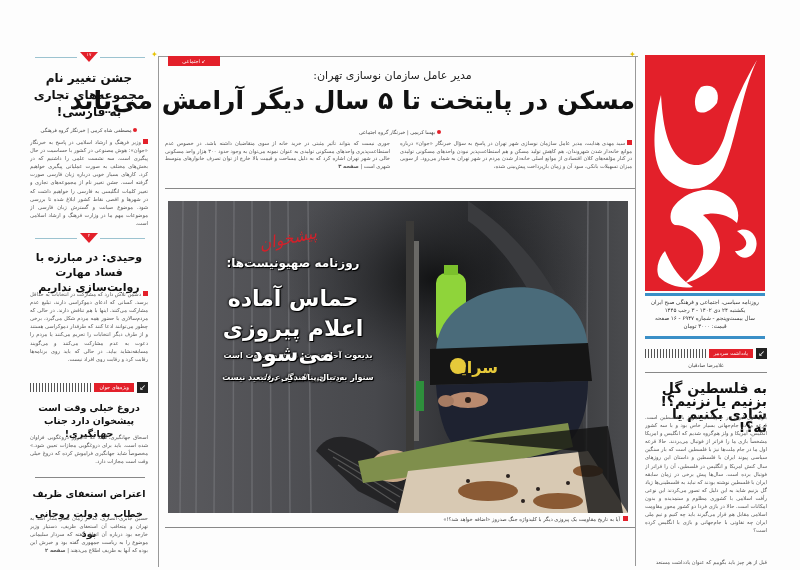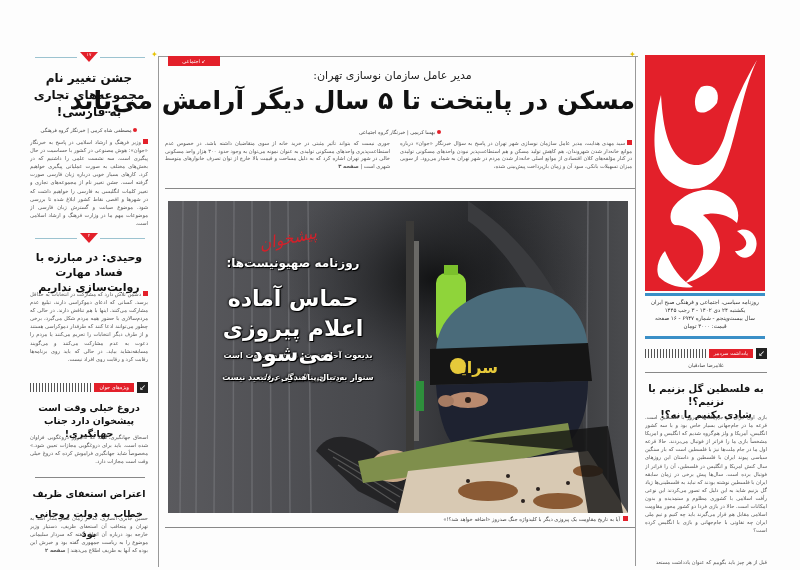--- a/index.html
+++ b/index.html
@@ -86,21 +86,21 @@
   <div class="mast-rule" style="top:336px;"></div>
 
   <div class="col-label-row" style="left:645px; top:348px; width:122px;">
     <span class="arrow-box">↙</span>
     <span class="tag">یادداشت سردبیر</span>
     <span class="hatch"></span>
   </div>
   <div class="author-small" style="left:645px; top:362px; width:122px;">غلامرضا صادقیان</div>
   <div class="thin-rule" style="left:645px; top:372px; width:122px;"></div>
 
-  <div class="headline-r" style="left:645px; top:382px; width:122px; font-size:10px; line-height:13px;">
+  <div class="headline-r" style="left:645px; top:382px; width:122px; font-size:14px; line-height:13px;text-align:right;">
     <div>به فلسطین گل بزنیم یا نزنیم؟!</div>
     <div>شادی بکنیم یا نه؟!</div>
   </div>
   <div class="body-text" style="left:645px; top:413px; width:122px; height:145px;">
     <span>بازی اول ایران در جام‌ملت‌ها امروز با فلسطین است. قرعه ما در جام‌جهانی بسیار خاص بود و با سه کشور انگلیس، آمریکا و ولز هم‌گروه شدیم که انگلیس و امریکا مشخصاً بازی ما را فراتر از فوتبال می‌بردند. حالا قرعه اول ما در جام ملت‌ها نیز با فلسطین است که بار سنگین سیاسی پیوند ایران با فلسطین و داستان این روزهای سال کنش امریکا و انگلیس در فلسطین، آن را فراتر از فوتبال برده است. سال‌ها پیش برخی در زمان سابقه ایران با فلسطین نوشته بودند که نباید به فلسطینی‌ها زیاد گل بزنیم شاید به این دلیل که تصور می‌کردند این نوعی رأفت اسلامی با کشوری مظلوم و ستمدیده و بدون امکانات است. حالا در بازی فردا دو کشور محور مقاومت اسلامی مقابل هم قرار می‌گیرند باید چه کنیم و تیم ملی ایران چه تفاوتی با جام‌جهانی و بازی با انگلیس کرده است؟</span>
   </div>
   <div class="body-text" style="left:645px; top:558px; width:122px; height:10px;">قبل از هر چیز باید بگوییم که عنوان یادداشت مستعد</div>
 
   <div class="center-top-rule"></div>
   <div class="center-frame-left"></div>

